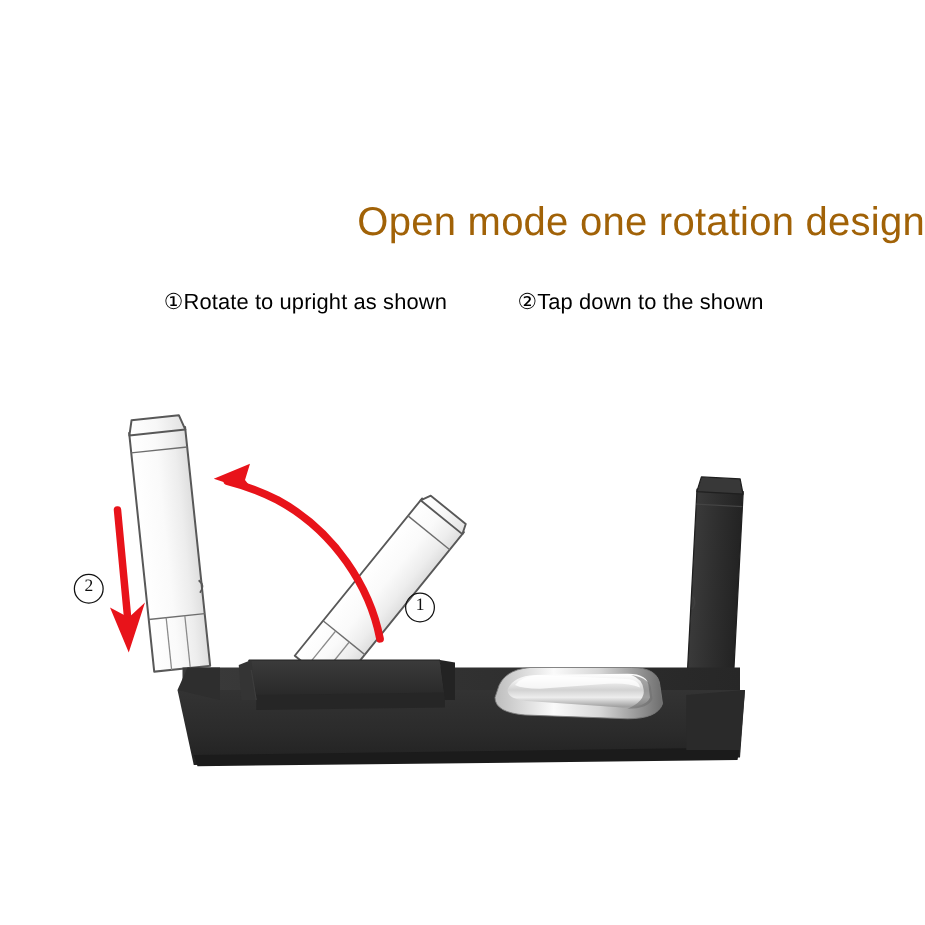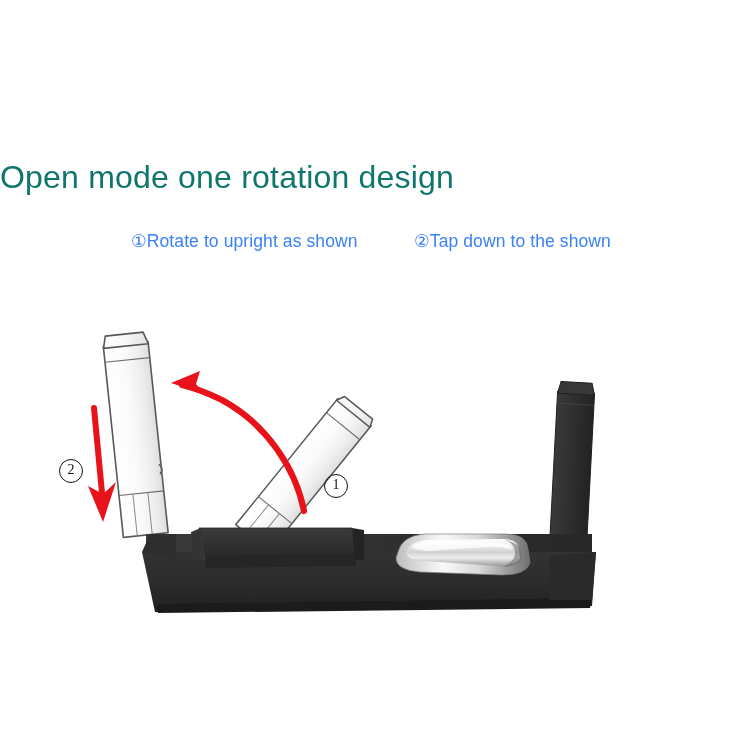--- a/index.html
+++ b/index.html
@@ -16,39 +16,39 @@
     font-family: "Liberation Sans", sans-serif;
     -webkit-font-smoothing: antialiased;
   }
 
   
   #title {
     position: absolute;
     left: 0;
     top: 159px;
     width: 740px;
-    text-align: left;
+    text-align: right;
     font-size: 32px;
     font-weight: 400;
     letter-spacing: 0.2px;
-    color: #0f766e;
+    color: #a16207;
     white-space: nowrap;
   }
   #caption-row {
     position: absolute;
     left: 0;
     top: 231px;
     width: 740px;
     height: 26px;
   }
   .caption {
     position: absolute;
     font-size: 17.5px;
     font-weight: 400;
-    color: #3b82f6;
+    color: #000000;
     white-space: nowrap;
     letter-spacing: 0.1px;
   }
   #caption-1 { left: 131px; top: 0; }
   #caption-2 { left: 414px; top: 0; }
 
   
   #stage {
     position: absolute;
     left: 0;

